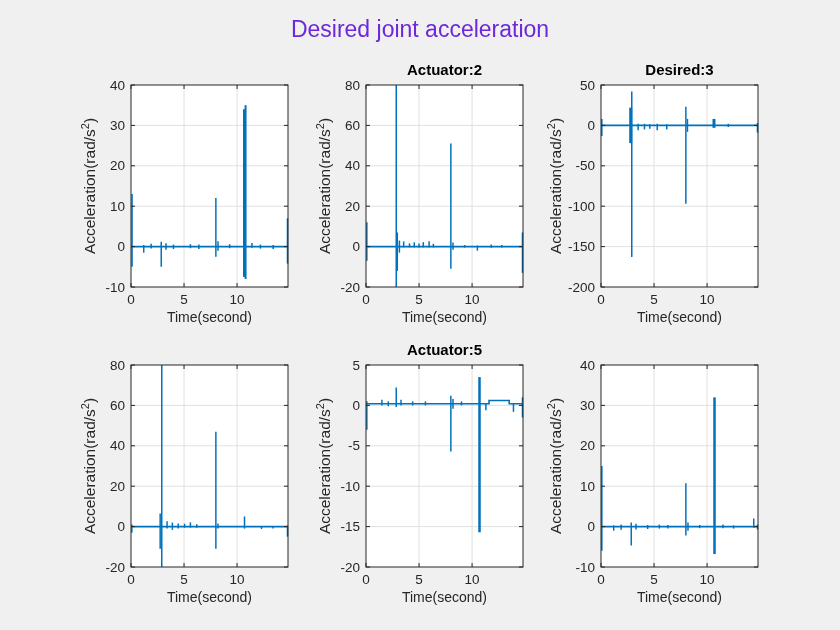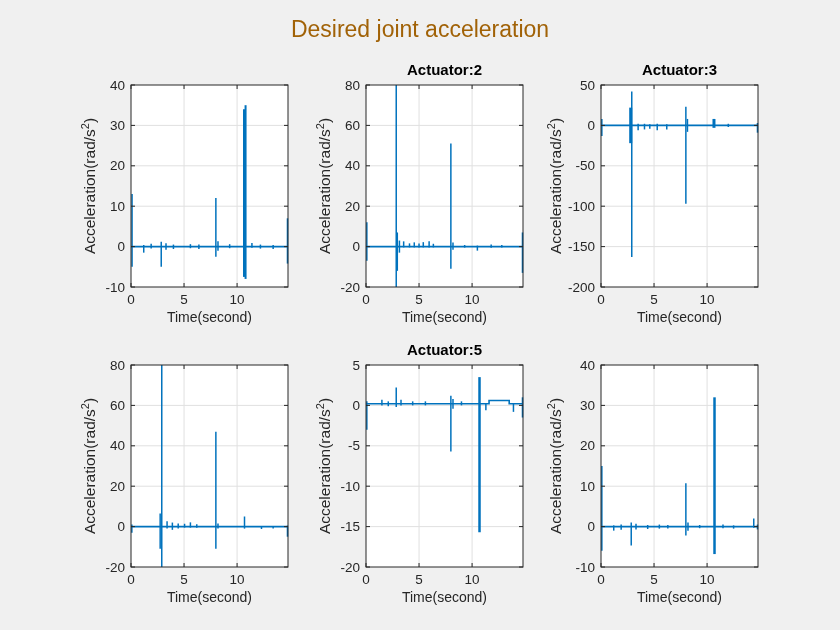--- a/index.html
+++ b/index.html
@@ -3,21 +3,21 @@
 <meta charset="utf-8">
 <style>
   html,body{margin:0;padding:0;}
   body{
     width:840px;height:630px;position:relative;overflow:hidden;
     background:#F0F0F0;
     font-family:"Liberation Sans",sans-serif;
   }
   .fig-title{
     position:absolute;top:16px;left:0;width:840px;text-align:center;
-    font-size:23px;color:#a16207;
+    font-size:23px;color:#6d28d9;
   }
   .subplot{position:absolute;width:240px;height:270px;}
   #sp0{left:66px;top:53px;}
   #sp1{left:301px;top:53px;}
   #sp2{left:536px;top:53px;}
   #sp3{left:66px;top:333px;}
   #sp4{left:301px;top:333px;}
   #sp5{left:536px;top:333px;}
   .sp-title{
     position:absolute;left:65px;top:8px;width:157px;text-align:center;
@@ -208,21 +208,21 @@
       <line x1="65" y1="112.80000000000001" x2="69" y2="112.80000000000001" stroke="#262626" stroke-width="1"></line>
       <line x1="222" y1="112.80000000000001" x2="218" y2="112.80000000000001" stroke="#262626" stroke-width="1"></line>
       <text x="59" y="117.30000000000001" text-anchor="end" fill="#262626" font-size="13.5px">-50</text>
       <line x1="65" y1="72.4" x2="69" y2="72.4" stroke="#262626" stroke-width="1"></line>
       <line x1="222" y1="72.4" x2="218" y2="72.4" stroke="#262626" stroke-width="1"></line>
       <text x="59" y="76.9" text-anchor="end" fill="#262626" font-size="13.5px">0</text>
       <line x1="65" y1="32" x2="69" y2="32" stroke="#262626" stroke-width="1"></line>
       <line x1="222" y1="32" x2="218" y2="32" stroke="#262626" stroke-width="1"></line>
       <text x="59" y="36.5" text-anchor="end" fill="#262626" font-size="13.5px">50</text>
     </svg>
-  <div class="sp-title">Actuator:3</div>
+  <div class="sp-title">Desired:3</div>
   <div class="ylabel"><span>Acceleration(rad/s</span><sup>2</sup><span>)</span></div>
   <div class="xlabel">Time(second)</div>
 </div>
 
 <div class="subplot" id="sp3">
   <svg class="plot" width="240" height="270">
       <rect x="65" y="32" width="157" height="202" fill="#FFFFFF"></rect>
       <line x1="118.04054054054055" y1="32" x2="118.04054054054055" y2="234" stroke="#E0E0E0" stroke-width="1"></line>
       <line x1="171.0810810810811" y1="32" x2="171.0810810810811" y2="234" stroke="#E0E0E0" stroke-width="1"></line>
       <line x1="65" y1="193.60000000000002" x2="222" y2="193.60000000000002" stroke="#E0E0E0" stroke-width="1"></line>

